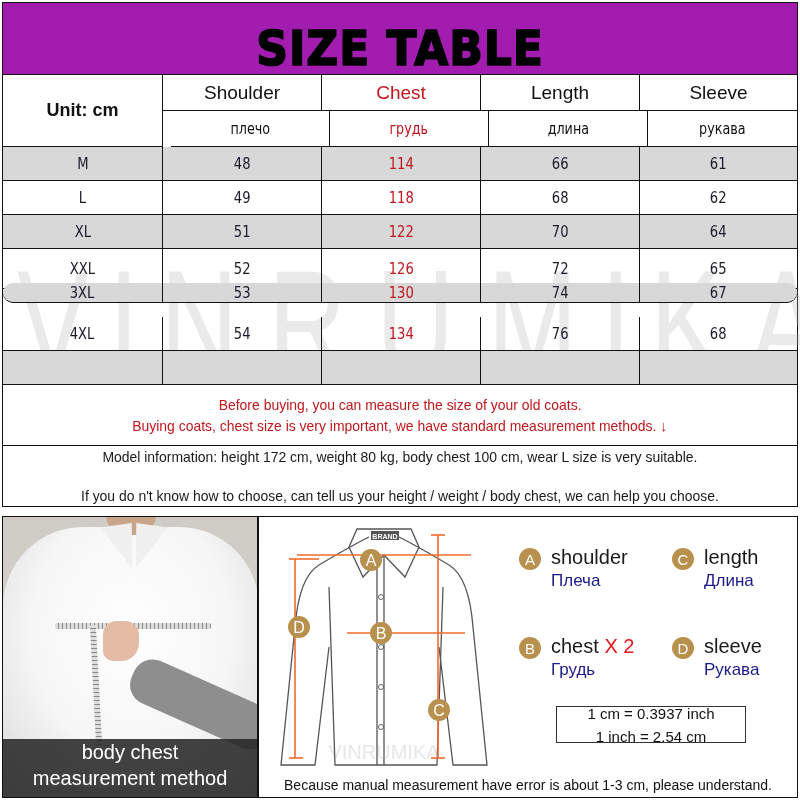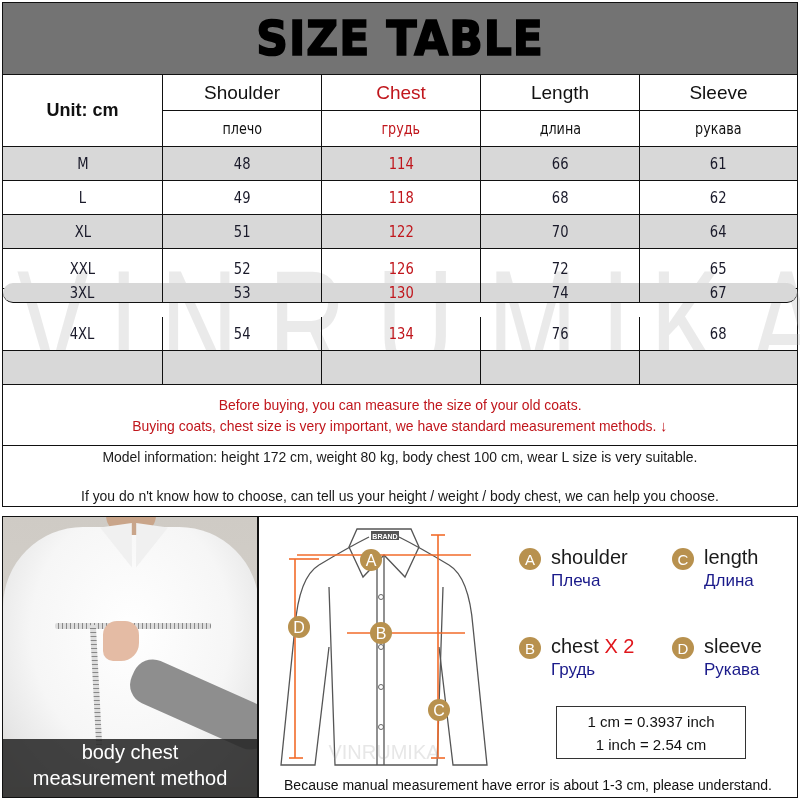--- a/index.html
+++ b/index.html
@@ -1,38 +1,38 @@
 <!DOCTYPE html>
 <html><head>
   <meta charset="utf-8">
   <style>
     * { box-sizing: border-box; margin: 0; padding: 0; }
     html, body { width: 800px; height: 800px; background: #ffffff; overflow: hidden; }
     body { position: relative; font-family: "Liberation Sans", sans-serif; color: #111; }
 
     
     .sheet { position: absolute; left: 2px; top: 2px; width: 796px; height: 505px; border: 1.5px solid #111; }
-    .title-bar { position: absolute; left: 0; top: 0; width: 100%; height: 72px; background: #737373; border-bottom: 1.5px solid #111;
-      display: flex; align-items: center; justify-content: center; }
+    .title-bar { position: absolute; left: 0; top: 0; width: 100%; height: 72px; background: #a21caf; border-bottom: 1.5px solid #111;
+      display: flex; align-items: flex-end; justify-content: center; }
     .title-text { font-family: "DejaVu Sans", sans-serif; font-weight: 900; font-size: 44px; letter-spacing: 1px; color: #000;
       transform: scaleY(1.08); -webkit-text-stroke: 1.6px #000; }
 
     .grid { position: absolute; left: 0; top: 72px; width: 100%; }
     .row { position: absolute; left: 0; width: 100%; display: flex; border-bottom: 1.2px solid #111; }
     .row.gray { background: #d8d8d8; }
     .cell { height: 100%; display: flex; align-items: center; justify-content: center; border-right: 1.2px solid #111; font-size: 17px; }
     .cell:last-child { border-right: none; }
     .c0 { width: 160px; } .c1 { width: 159px; } .c2 { width: 159px; } .c3 { width: 159px; } .c4 { flex: 1; }
     .num { font-family: "DejaVu Sans", sans-serif; font-size: 16px; transform: scaleX(0.82); color: #1a1a2a; }
     .red { color: #c0161c; }
 
     .unit-cell { position: absolute; left: 0; top: 0; width: 160px; height: 72px; border-right: 1.2px solid #111; border-bottom: 1.2px solid #111;
       display: flex; align-items: center; justify-content: center; font-weight: bold; font-size: 18px; background: #fff; }
     .head1 { position: absolute; left: 160px; top: 0; right: 0; height: 36px; display: flex; border-bottom: 1.2px solid #111; }
-    .head2 { position: absolute; left: 160px; top: 36px; right: 0; height: 36px; display: flex; border-bottom: 1.2px solid #111; justify-content: center; }
+    .head2 { position: absolute; left: 168px; top: 36px; right: 0; height: 36px; display: flex; border-bottom: 1.2px solid #111; justify-content: center; }
     .hc { display: flex; align-items: center; justify-content: center; border-right: 1.2px solid #111; font-size: 19px; }
     .hc:last-child { border-right: none; }
     .hc.w { width: 159px; } .hc.f { flex: 1; }
     .head2 .hc { font-family: "DejaVu Sans", sans-serif; font-size: 15px; transform-origin: center; }
     .head2 .hc span { display: inline-block; transform: scaleX(0.85); }
 
     .watermark { position: absolute; left: 0; top: 186px; width: 796px; height: 125px; display: flex; justify-content: space-around; align-items: center;
       pointer-events: none; font-family: "Liberation Sans", sans-serif; font-size: 150px; font-weight: 100; color: rgba(180,180,180,0.28); letter-spacing: 0; }
     .watermark span { display: inline-block; transform: scaleX(0.72); -webkit-text-stroke: 0; font-weight: normal; }
 
@@ -61,21 +61,21 @@
     .diagram svg { position: absolute; left: 0; top: 0; }
     .disclaimer { position: absolute; left: 0; bottom: 4px; width: 100%; text-align: center; font-size: 14px; color: #111; white-space: nowrap; }
 
     .legend-item { position: absolute; display: flex; align-items: flex-start; }
     .badge { width: 22px; height: 22px; border-radius: 50%; background: #b8914e; color: #fff; font-size: 15px; display: flex; align-items: center; justify-content: center; margin-right: 10px; margin-top: 3px; }
     .legend-text { display: flex; flex-direction: column; }
     .legend-en { font-size: 20px; color: #1a1a1a; line-height: 24px; }
     .legend-ru { font-size: 17px; color: #1a1a8a; line-height: 24px; }
     .x2 { color: #e0161c; }
 
-    .convert { position: absolute; left: 297px; top: 189px; width: 190px; height: 53px; border: 1.2px solid #333;
+    .convert { position: absolute; left: 297px; top: 189px; width: 190px; height: 37px; border: 1.2px solid #333;
       display: flex; flex-direction: column; align-items: center; justify-content: center; font-size: 15px; line-height: 23px; color: #111; }
   </style>
 </head>
 <body>
 
 <div class="sheet">
   <div class="title-bar">
     <span class="title-text">SIZE TABLE</span>
   </div>
 

